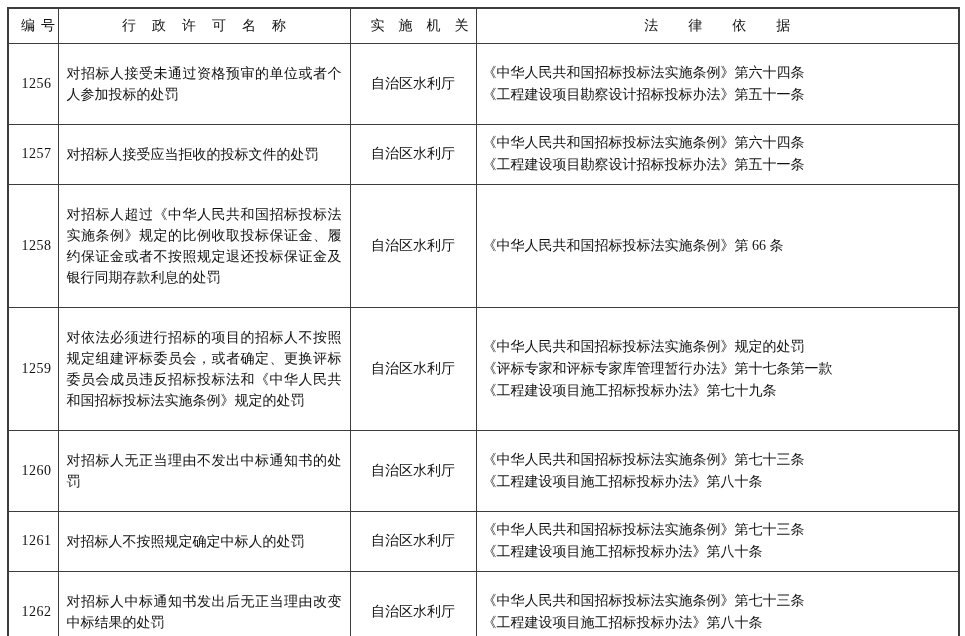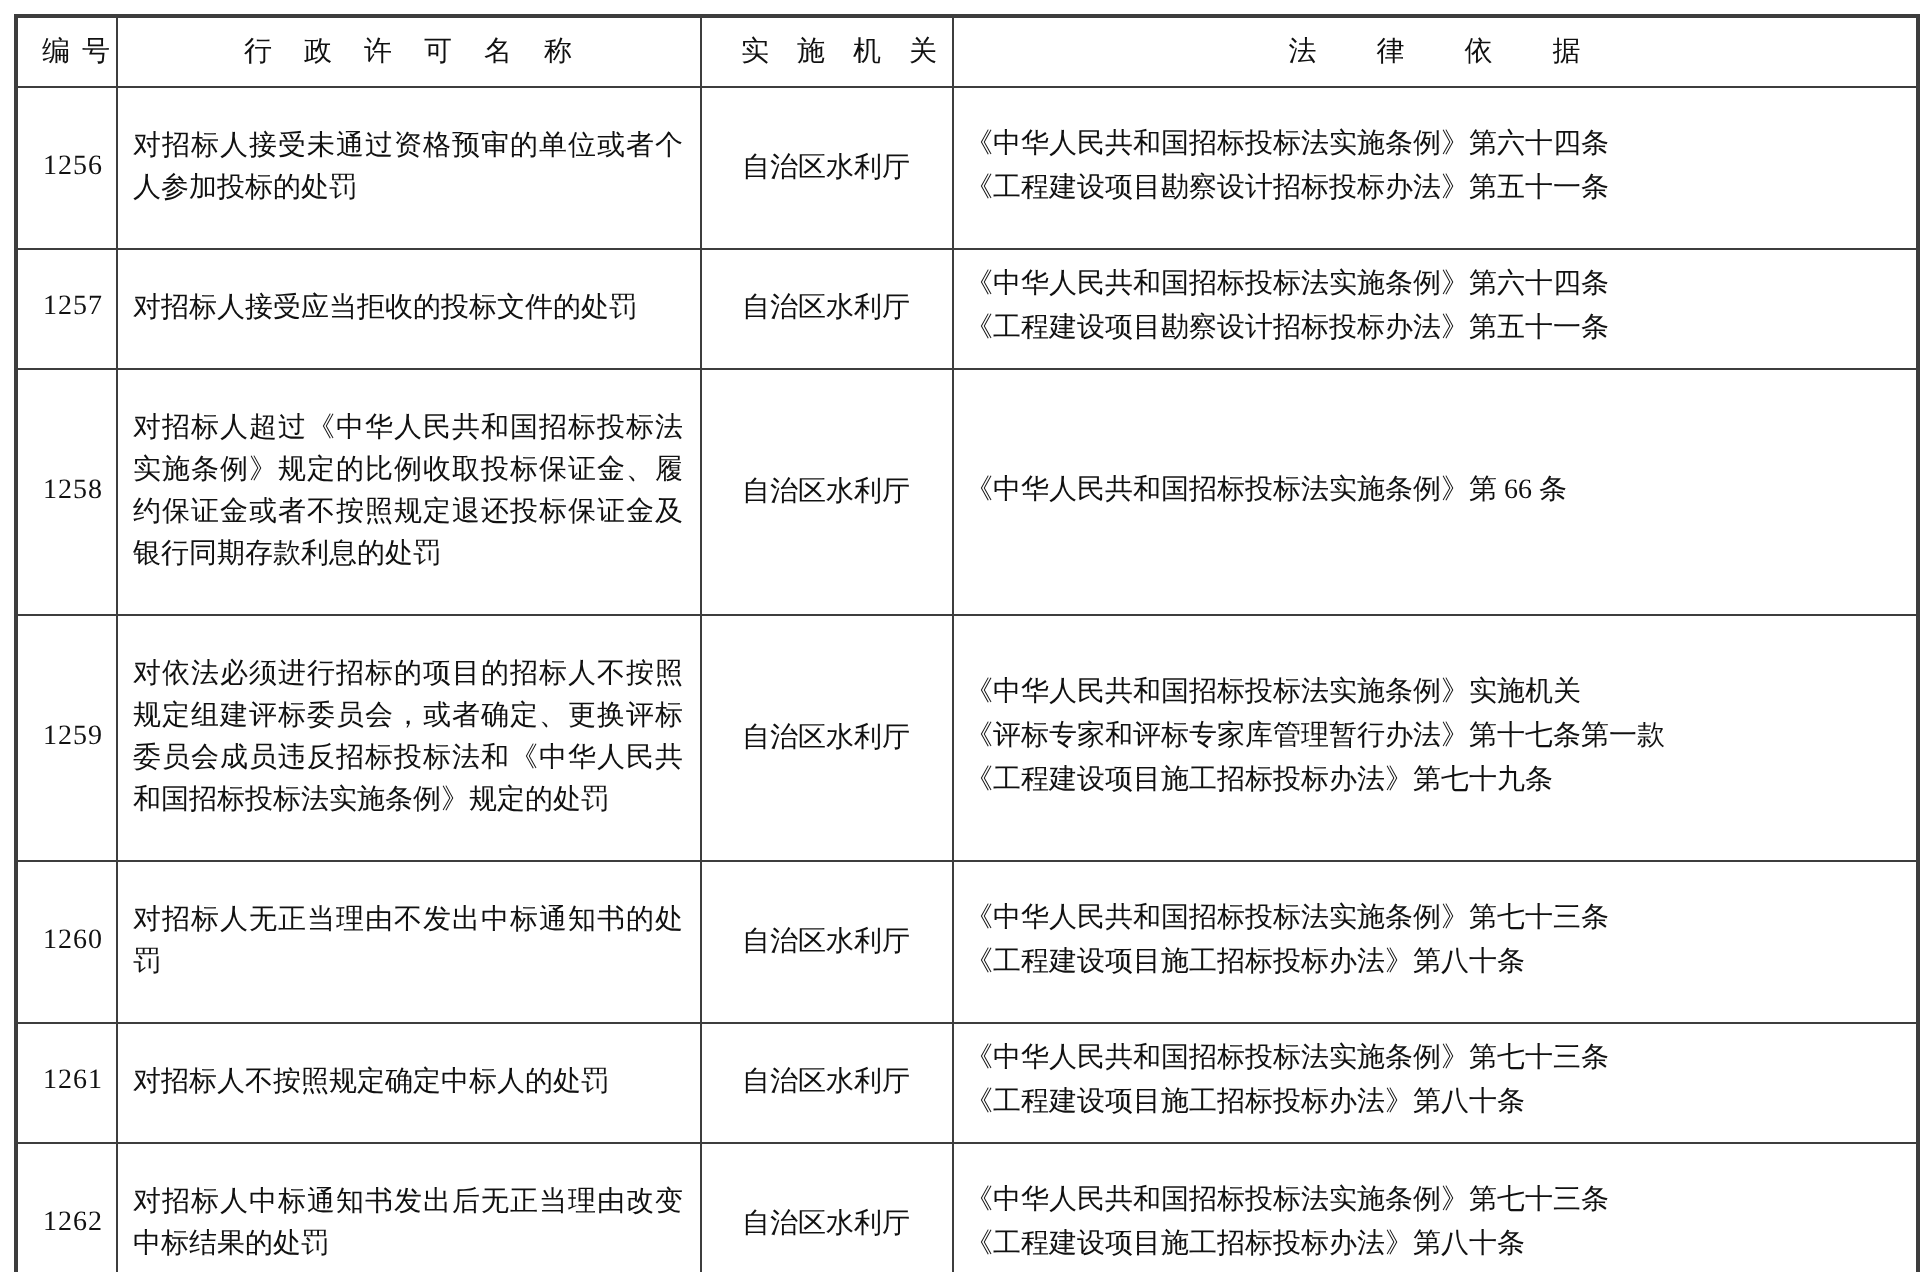--- a/index.html
+++ b/index.html
@@ -124,21 +124,21 @@
     <td class="legal">
       <div class="legal-line">《中华人民共和国招标投标法实施条例》第 66 条</div>
     </td>
   </tr>
 
   <tr class="r3">
     <td class="id">1259</td>
     <td class="name">对依法必须进行招标的项目的招标人不按照规定组建评标委员会，或者确定、更换评标委员会成员违反招标投标法和《中华人民共和国招标投标法实施条例》规定的处罚</td>
     <td class="agency">自治区水利厅</td>
     <td class="legal">
-      <div class="legal-line">《中华人民共和国招标投标法实施条例》实施机关</div>
+      <div class="legal-line">《中华人民共和国招标投标法实施条例》规定的处罚</div>
       <div class="legal-line">《评标专家和评标专家库管理暂行办法》第十七条第一款</div>
       <div class="legal-line">《工程建设项目施工招标投标办法》第七十九条</div>
     </td>
   </tr>
 
   <tr class="r4">
     <td class="id">1260</td>
     <td class="name">对招标人无正当理由不发出中标通知书的处罚</td>
     <td class="agency">自治区水利厅</td>
     <td class="legal">

